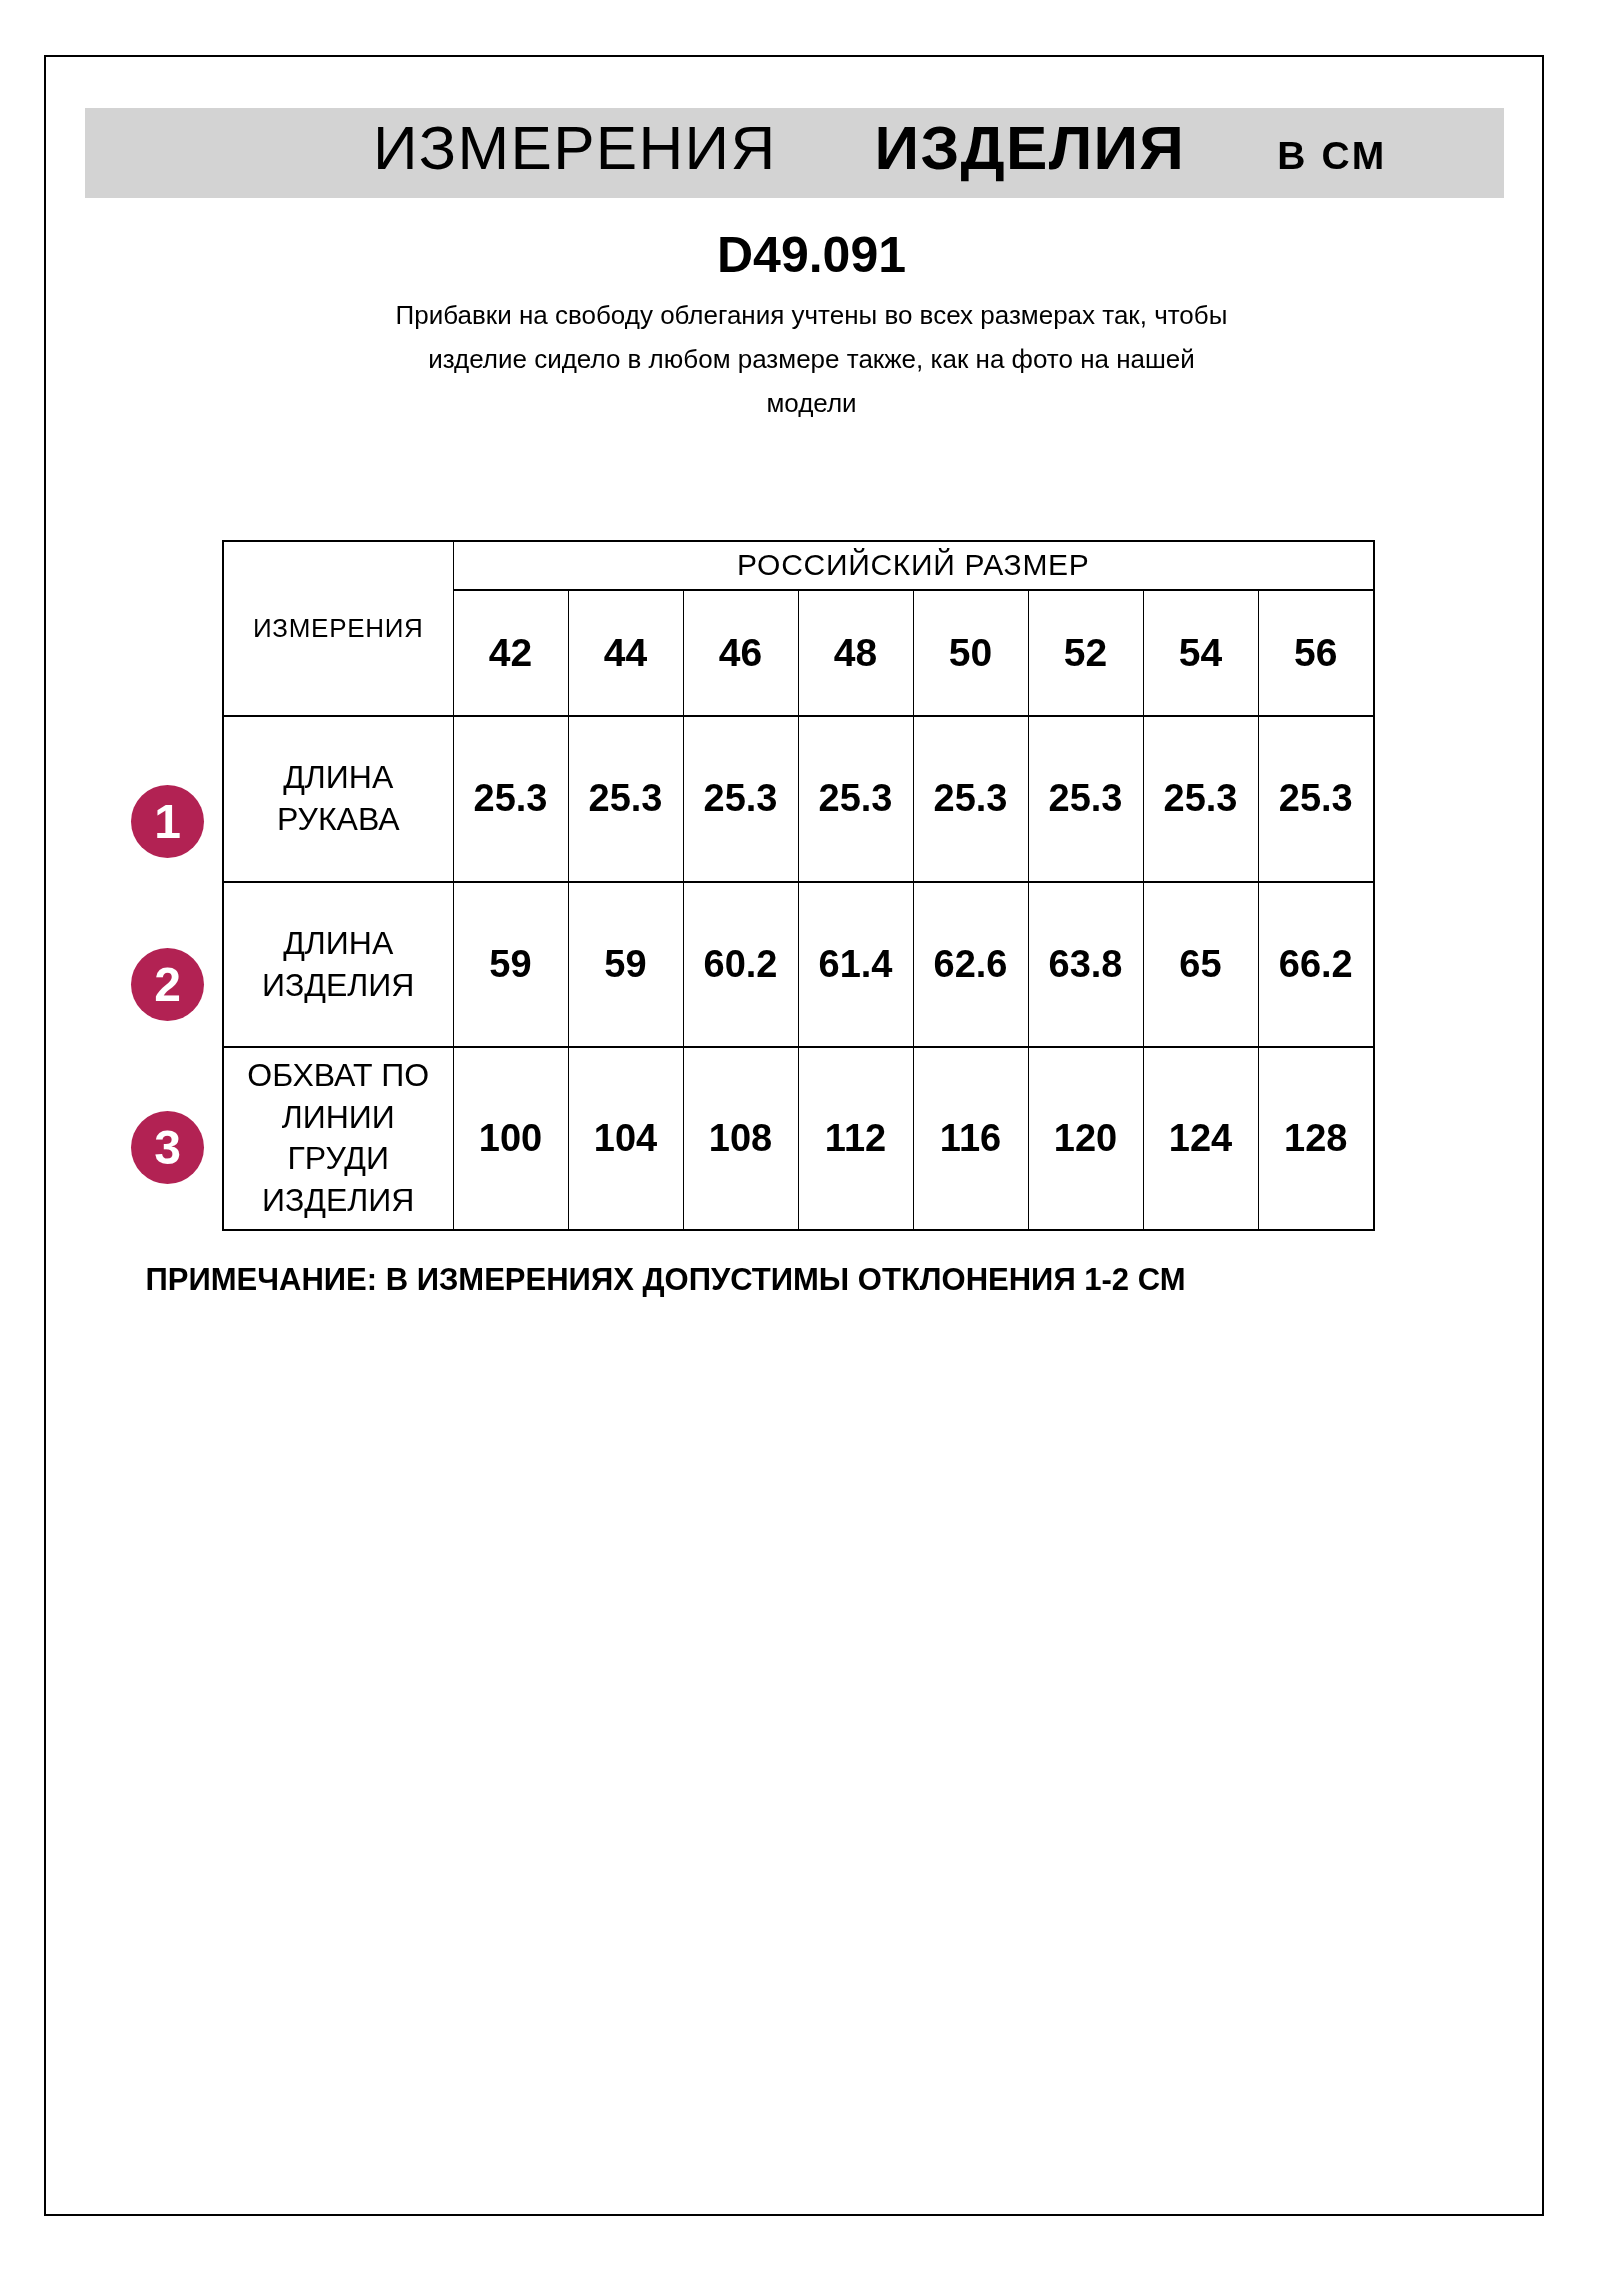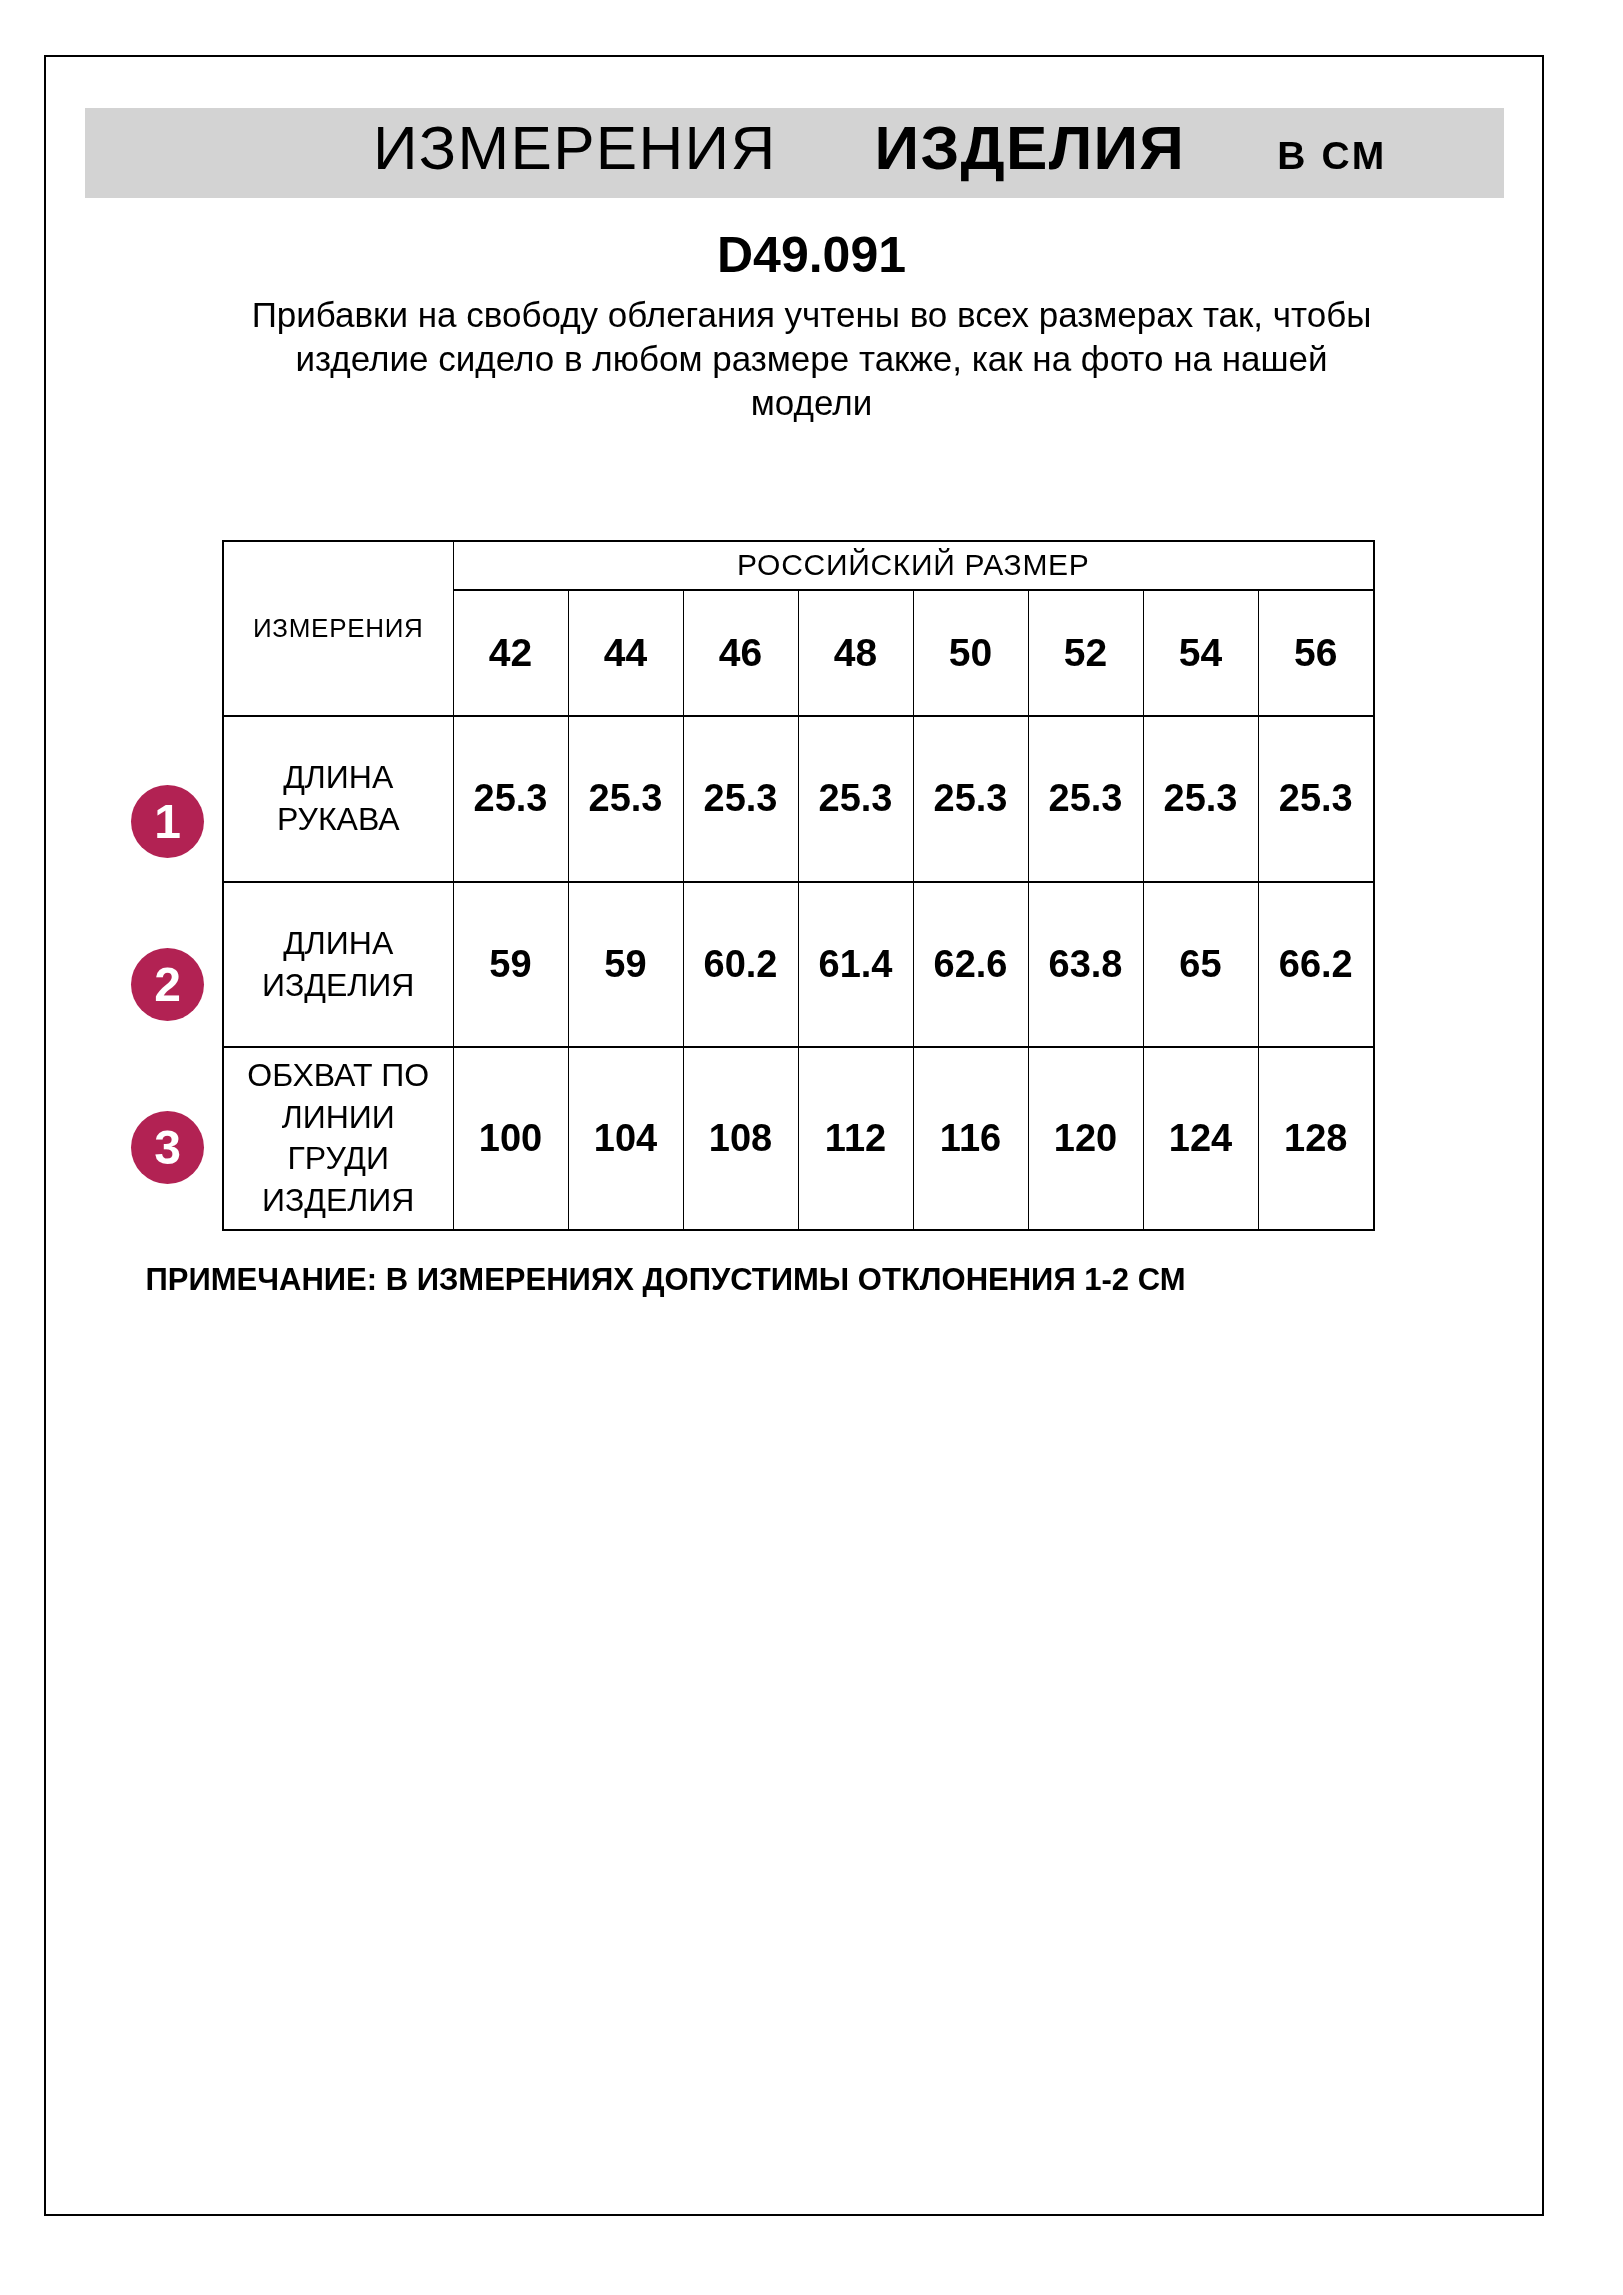--- a/index.html
+++ b/index.html
@@ -40,21 +40,21 @@
     position: absolute;
     left: 0; top: 230px; width: 1623px;
     text-align: center;
     font-size: 50px; font-weight: 700;
     line-height: 1;
   }
   .description {
     position: absolute;
     left: 157px; top: 293px; width: 1309px;
     text-align: center;
-    font-size: 35px; font-weight: 400;
+    font-size: 26px; font-weight: 400;
     line-height: 44px;
     white-space: pre-line;
   }
   .size-table {
     position: absolute;
     left: 222px; top: 540px;
     width: 1148px; height: 691px;
     border-collapse: collapse;
     table-layout: fixed;
   }

